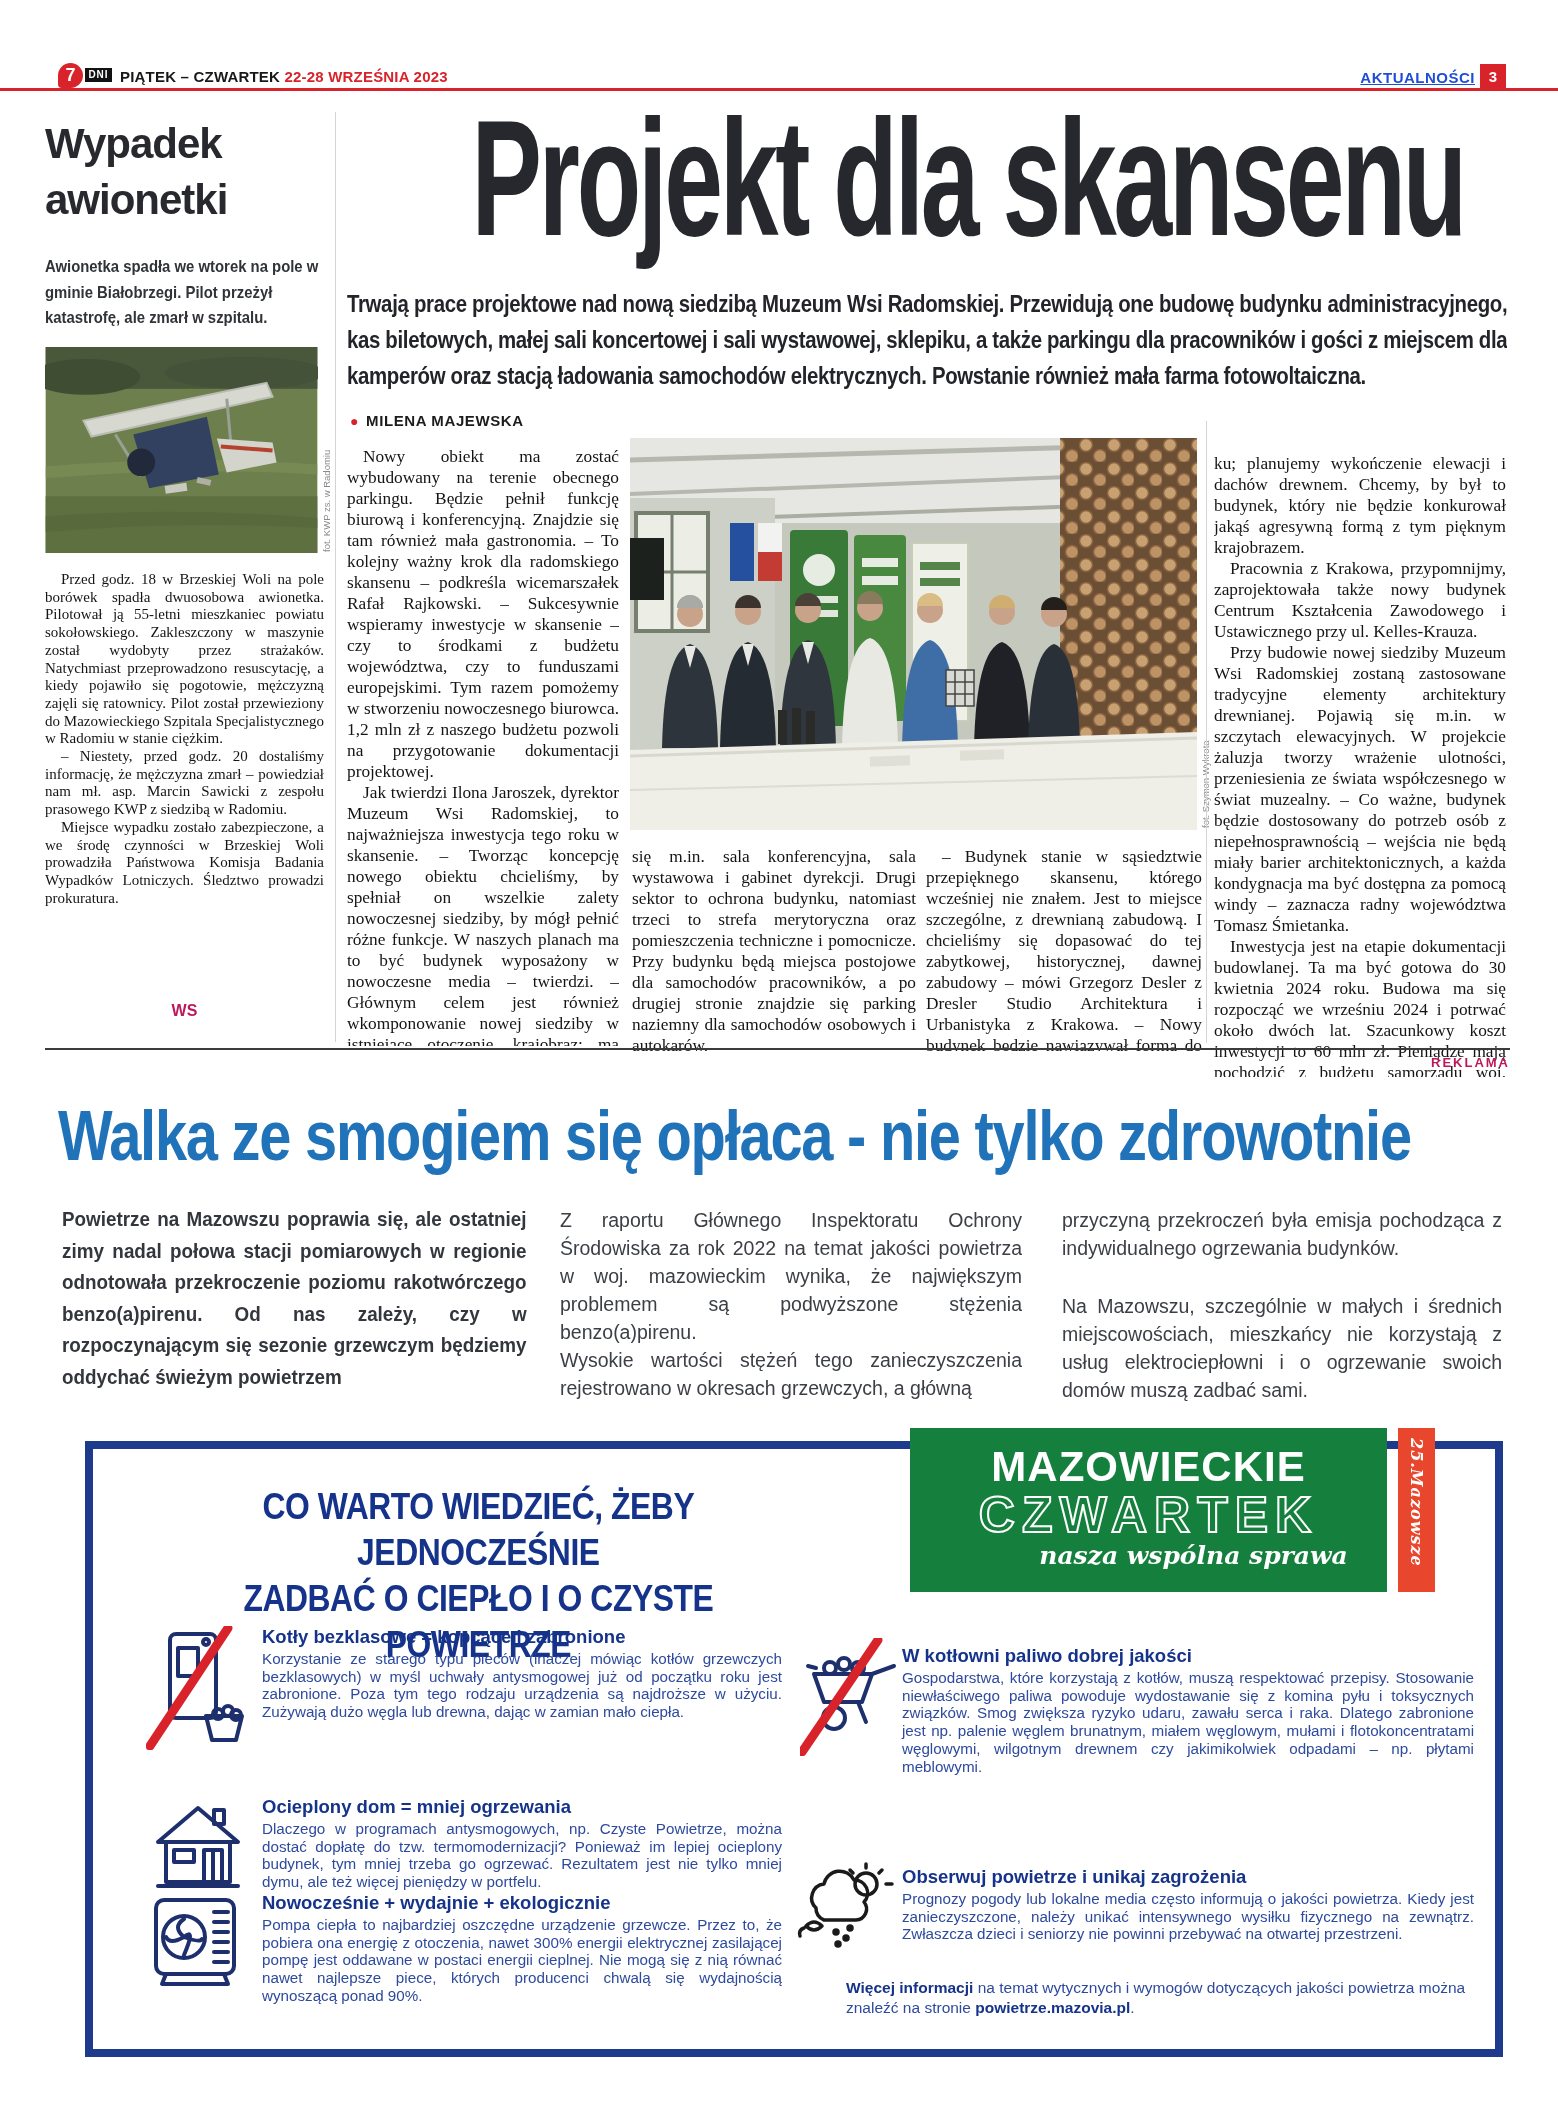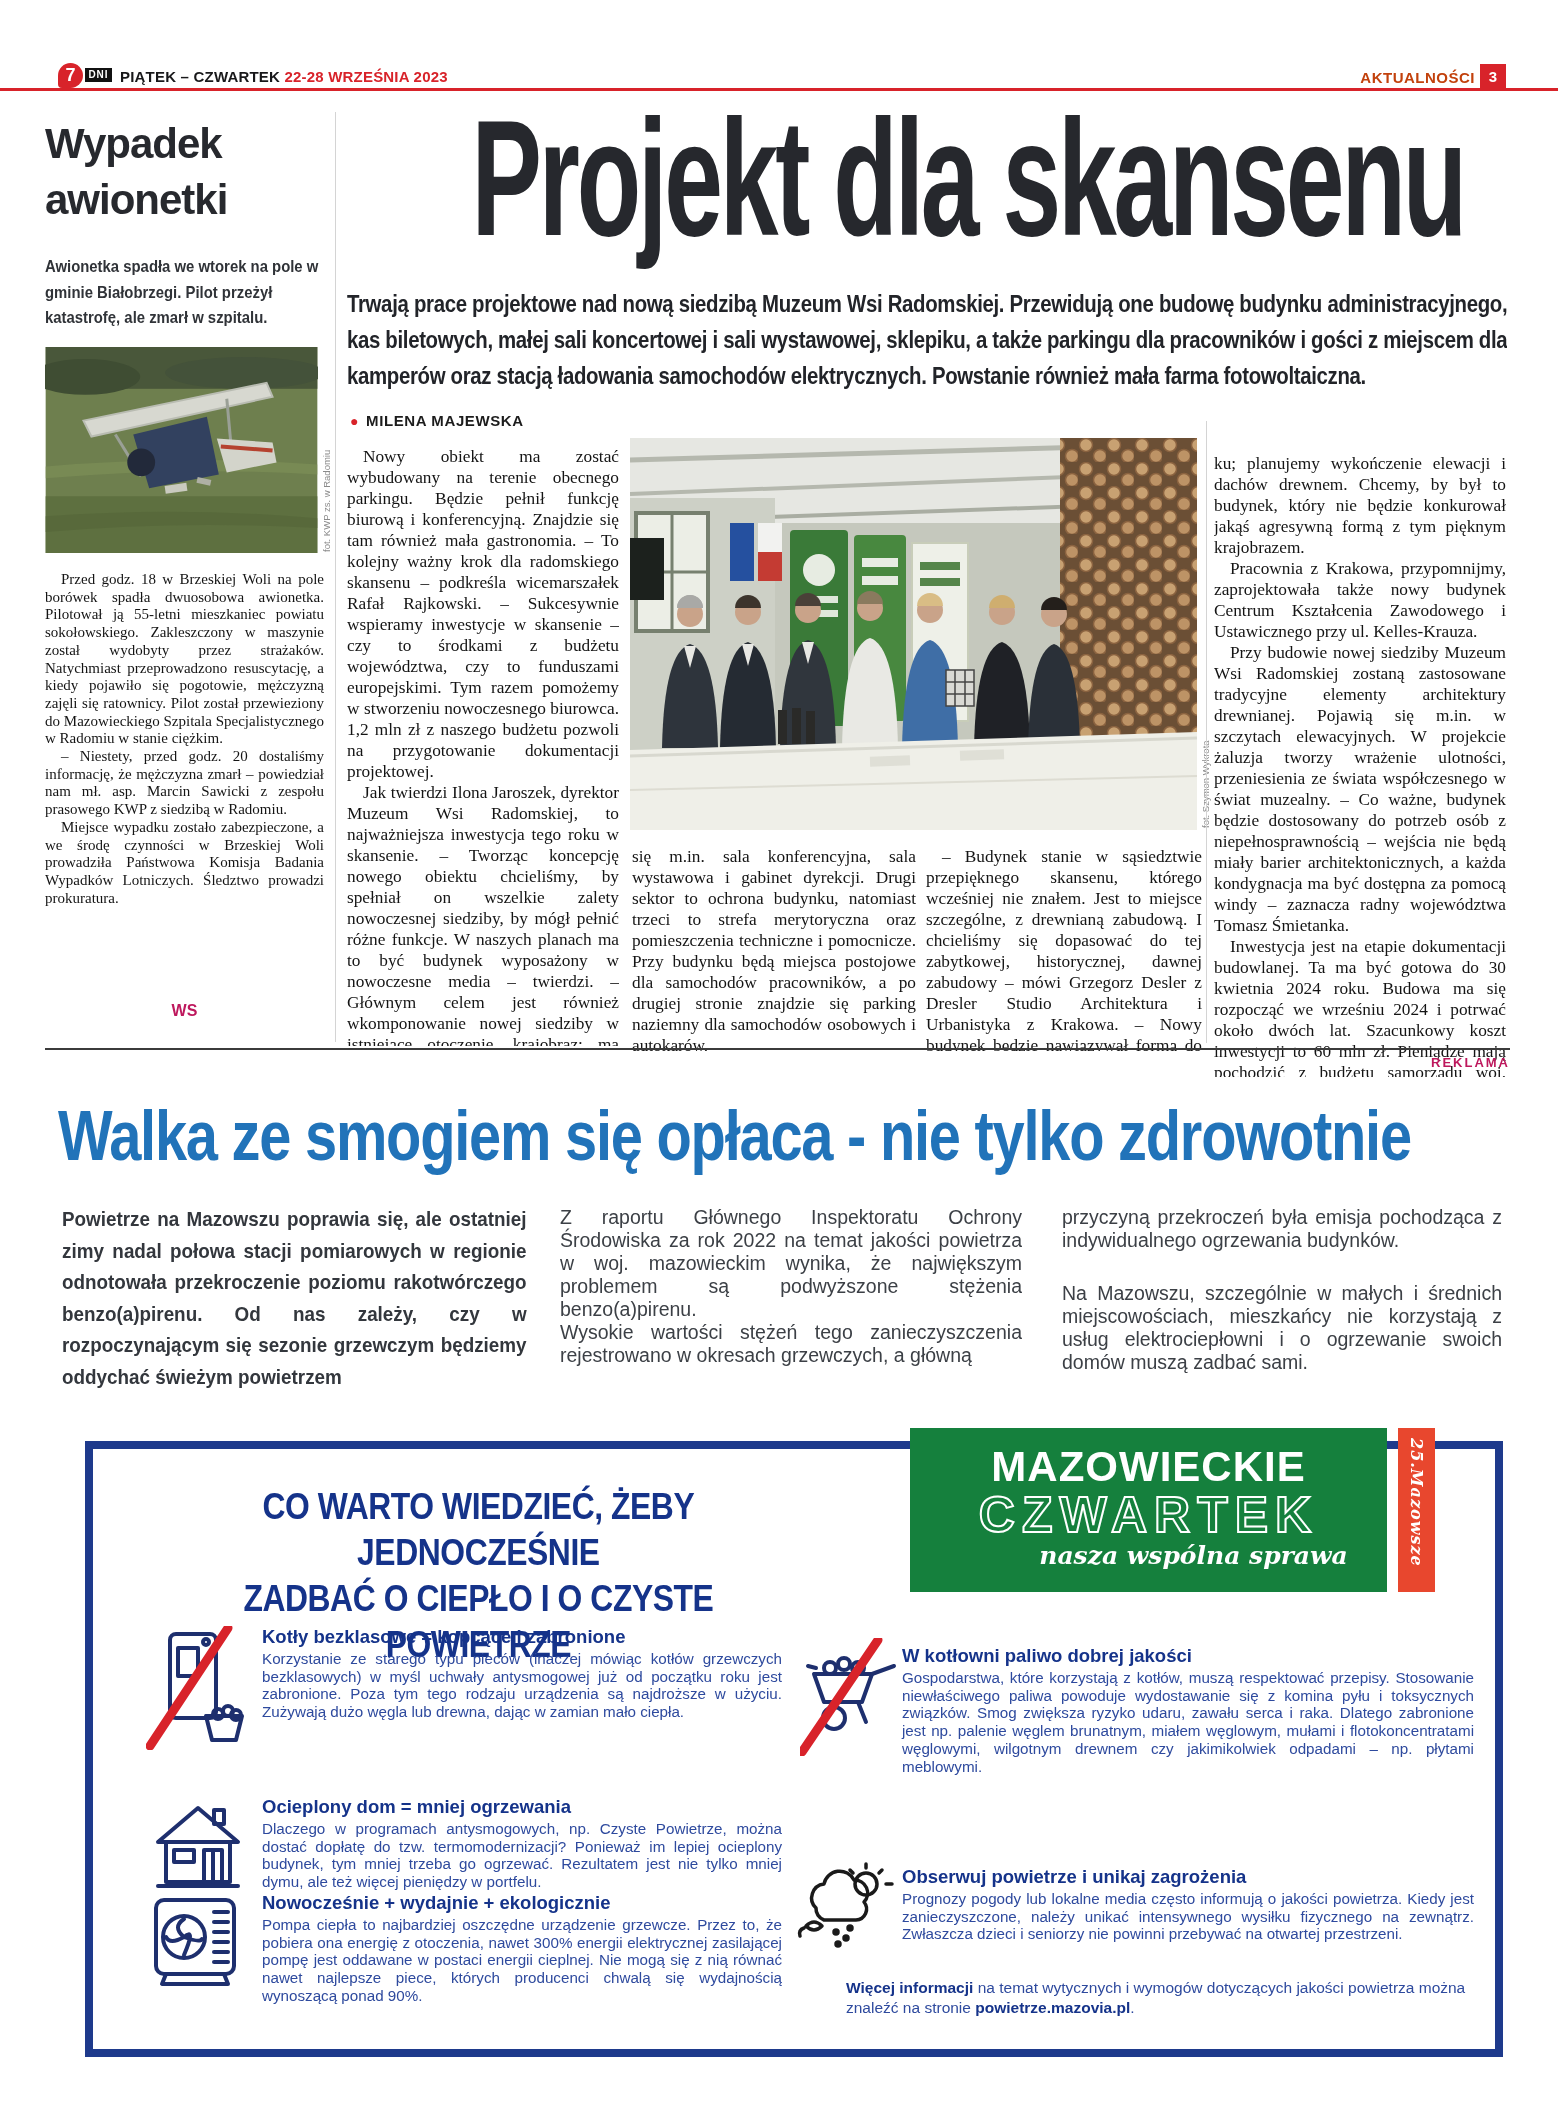--- a/index.html
+++ b/index.html
@@ -10,21 +10,21 @@
   .serifbody p{margin:0;text-indent:16px;}
   .serifbody p.noindent{text-indent:0;}
   .justify{text-align:justify;}
   
   .logo7{left:58px;top:63px;width:25px;height:25px;background:#d8232a;border-radius:50% 50% 50% 4px;
          color:#fff;font:bold 18px/25px "Liberation Sans",sans-serif;text-align:center;}
   .logodni{left:85px;top:68px;width:27px;height:14px;background:#111;color:#fff;
            font:bold 10px/14px "Liberation Sans",sans-serif;text-align:center;letter-spacing:1px;}
   .dateline{left:120px;top:68px;font:bold 15px/18px "Liberation Sans",sans-serif;color:#18181a;letter-spacing:.2px;}
   .dateline .red{color:#d8232a;}
-  .sectionlabel{right:83px;top:69px;font:bold 15px/18px "Liberation Sans",sans-serif;color:#c2410c;letter-spacing:.5px;}
+  .sectionlabel{right:83px;top:69px;font:bold 15px/18px "Liberation Sans",sans-serif;color:#1d4ed8;letter-spacing:.5px;text-decoration:underline;}
   .pagebox{left:1480px;top:64px;width:26px;height:26px;background:#d8232a;color:#fff;
            font:bold 15px/26px "Liberation Sans",sans-serif;text-align:center;}
   .mastrule{left:0;top:88px;width:1558px;height:3px;background:#d8232a;}
   
   .la-title{left:45px;top:116px;width:285px;font-weight:700;font-size:42px;line-height:56px;
             letter-spacing:-1px;color:#27292e;}
   .la-lead-wrap{left:45px;top:254px;width:276px;height:84px;overflow:hidden;}
   .la-lead{display:block;width:316px;transform:scaleX(.875);transform-origin:0 0;
            font-weight:700;font-size:17px;line-height:25.5px;color:#303338;}
   .la-photo{left:45px;top:347px;width:273px;height:206px;}
@@ -54,21 +54,21 @@
   .mainrule{left:45px;top:1048px;width:1465px;height:1.5px;background:#3b3b3b;}
   .reklama{left:45px;top:1055px;width:1465px;text-align:right;
            font:bold 13px "Liberation Sans",sans-serif;letter-spacing:2px;color:#be185d;}
   
   .sh-wrap{left:58px;top:1094px;width:1450px;height:92px;overflow:visible;}
   .sh{display:block;width:1760px;transform:scaleX(.826);transform-origin:0 0;
       font-weight:700;font-size:70px;line-height:84px;letter-spacing:-1.5px;color:#2173b9;white-space:nowrap;}
   .smog-lead-wrap{left:62px;top:1203px;width:465px;height:195px;overflow:hidden;}
   .smog-lead{display:block;width:505px;transform:scaleX(.92);transform-origin:0 0;
              font-weight:700;font-size:20.5px;line-height:31.5px;color:#33373d;text-align:justify;}
-  .scol{position:absolute;font-family:"Liberation Sans",sans-serif;font-size:19.5px;line-height:23px;
+  .scol{position:absolute;font-family:"Liberation Sans",sans-serif;font-size:19.5px;line-height:28px;
         color:#3c4046;text-align:justify;}
   .scol p{margin:0;}
   .scol2{left:560px;top:1206px;width:462px;height:215px;overflow:hidden;}
   .scol3{left:1062px;top:1206px;width:440px;height:215px;overflow:hidden;}
   .scol3 p + p{margin-top:30px;}
   
   .adbox{left:85px;top:1441px;width:1418px;height:616px;border:8px solid #1e3a8c;box-sizing:border-box;background:#fff;}
   .adbanner{left:910px;top:1428px;width:477px;height:164px;background:#15803d;text-align:center;}
   .adbanner .l1{margin-top:17px;font:bold 42px/44px "Liberation Sans",sans-serif;color:#fff;letter-spacing:1px;}
   .adbanner .l2{font:bold 50px/52px "Liberation Sans",sans-serif;letter-spacing:7px;

